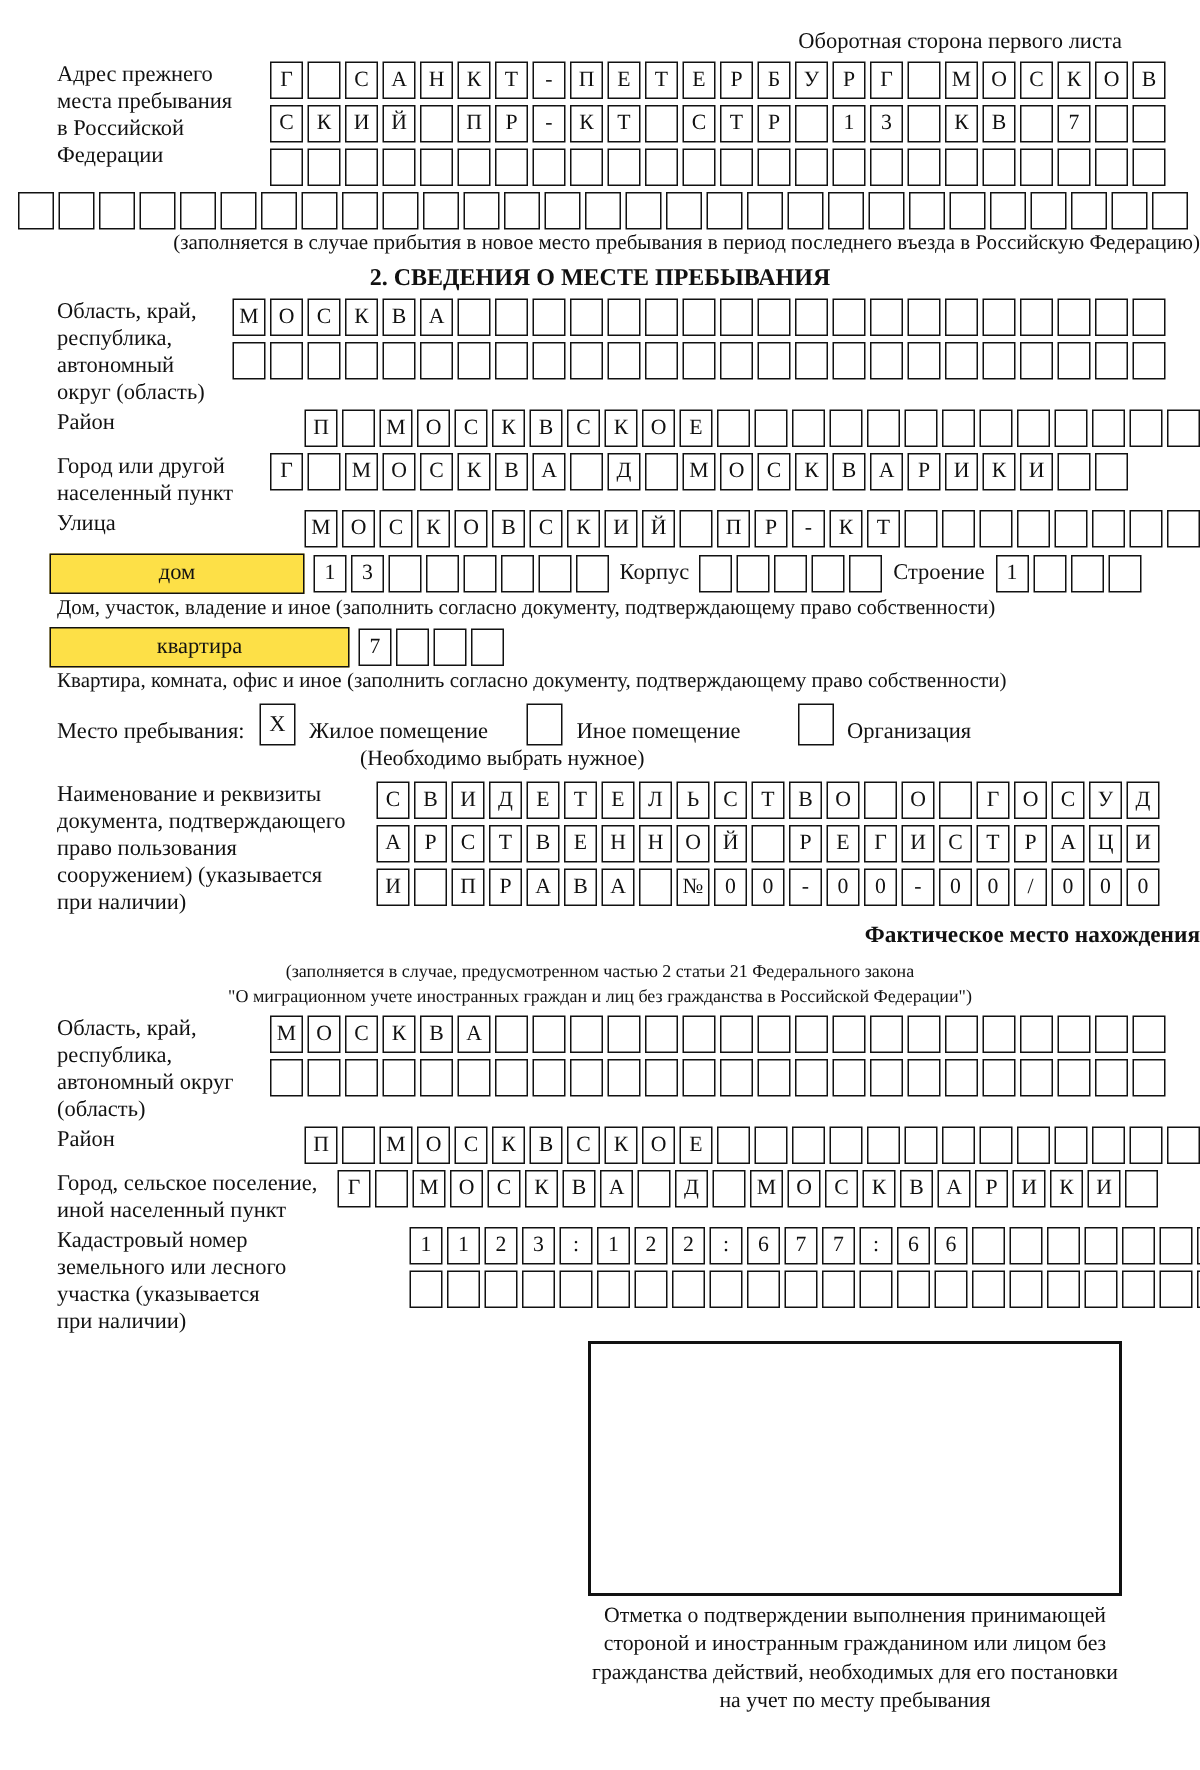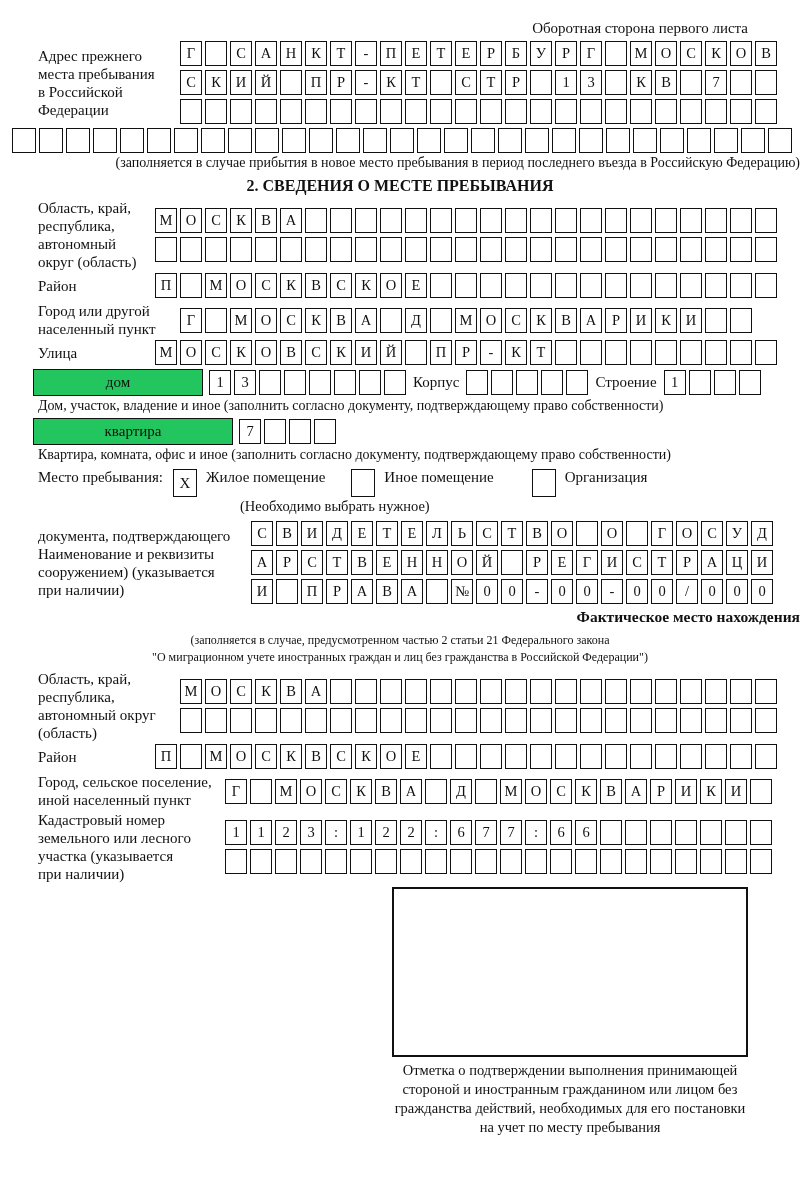--- a/index.html
+++ b/index.html
@@ -3,52 +3,52 @@
 <meta charset="utf-8">
 <style>
   * { margin:0; padding:0; box-sizing:border-box; }
   html,body { background:#fff; }
   body {
     width:800px; height:1180px; overflow:hidden;
     font-family:"Liberation Serif","DejaVu Serif",serif;
     color:#111; font-size:15px; position:relative;
   }
   .top-note { margin-top:20px; margin-right:52px; text-align:right; font-size:15px; }
-  .form-row { display:flex; align-items:center; }
+  .form-row { display:flex; align-items:flex-start; }
   .label { font-size:15px; line-height:18px; }
   .lw142 { width:142px; flex:0 0 142px; }
   .lw117 { width:117px; flex:0 0 117px; }
   .lw187 { width:187px; flex:0 0 187px; }
   .lw213 { width:213px; flex:0 0 213px; }
   .indent { margin-left:38px; }
   .rows { display:flex; flex-direction:column; gap:4px; }
   .cells { display:flex; gap:3px; }
   .cell {
     width:22px; height:25px; border:1.6px solid #111; background:#fff;
     display:flex; align-items:center; justify-content:center;
     font-size:14.5px; line-height:1; flex:0 0 auto;
   }
   .full { margin-left:12px; margin-top:4px; }
   .full .cell { width:24px; }
   .caption { font-size:14px; margin-top:2px; }
   .caption.center { text-align:right; }
   h2.sec-title { text-align:center; font-size:16px; font-weight:bold; margin-top:6px; }
   h3.fact-title { text-align:right; font-size:15.5px; font-weight:bold; margin-top:4px; }
   .fact-caption { text-align:center; font-size:12px; line-height:17px; margin-top:6px; }
-  .mt2{margin-top:2px;} .mt4{margin-top:4px;} .mt6{margin-top:6px;}
+  .mt2{margin-top:2px;gap:48px;} .mt4{margin-top:4px;} .mt6{margin-top:6px;}
   .widebox {
     border:1.6px solid #111; height:27px; display:inline-flex;
-    align-items:center; justify-content:center; font-size:15px; background:#22c55e; flex:0 0 auto;
+    align-items:center; justify-content:center; font-size:15px; background:#fde047; flex:0 0 auto;
   }
   .dom-box { width:170px; }
   .kv-box { width:200px; }
   .inline-row { display:flex; align-items:center; margin-left:33px; }
   .inline-label { padding:0 7px; font-size:15px; white-space:nowrap; }
   .gap6 { margin-left:6px; }
-  .mesto-row { display:flex; align-items:flex-start; margin-left:38px; margin-top:6px; }
+  .mesto-row { display:flex; align-items:flex-end; margin-left:38px; margin-top:6px; }
   .checkbox {
     width:24px; height:28px; border:1.6px solid #111; display:inline-flex;
     align-items:center; justify-content:center; font-size:15px; flex:0 0 auto;
   }
   .opt-label { margin:0 10px 0 9px; white-space:nowrap; }
   .opt-gap { margin-left:16px; }
   .org-gap { margin-left:28px; }
   .mesto-note { margin-left:240px; font-size:14.5px; margin-top:1px; }
   .stamp-box {
     margin-left:392px; margin-top:4px; width:356px; height:170px;
@@ -390,22 +390,23 @@
   <span class="opt-label">Жилое помещение</span>
   <span class="checkbox opt-gap"></span>
   <span class="opt-label">Иное помещение</span>
   <span class="checkbox org-gap"></span>
   <span class="opt-label">Организация</span>
 </div>
 <div class="mesto-note">(Необходимо выбрать нужное)</div>
 
 <div class="form-row indent mt6">
   <div class="label lw213">
+      <div>Наименование и реквизиты</div>
       <div>документа, подтверждающего</div>
-      <div>Наименование и реквизиты</div>
+      <div>право пользования</div>
       <div>сооружением) (указывается</div>
       <div>при наличии)</div>
     </div>
   <div class="rows">
     <div class="cells">
         <span class="cell">С</span>
         <span class="cell">В</span>
         <span class="cell">И</span>
         <span class="cell">Д</span>
         <span class="cell">Е</span>

